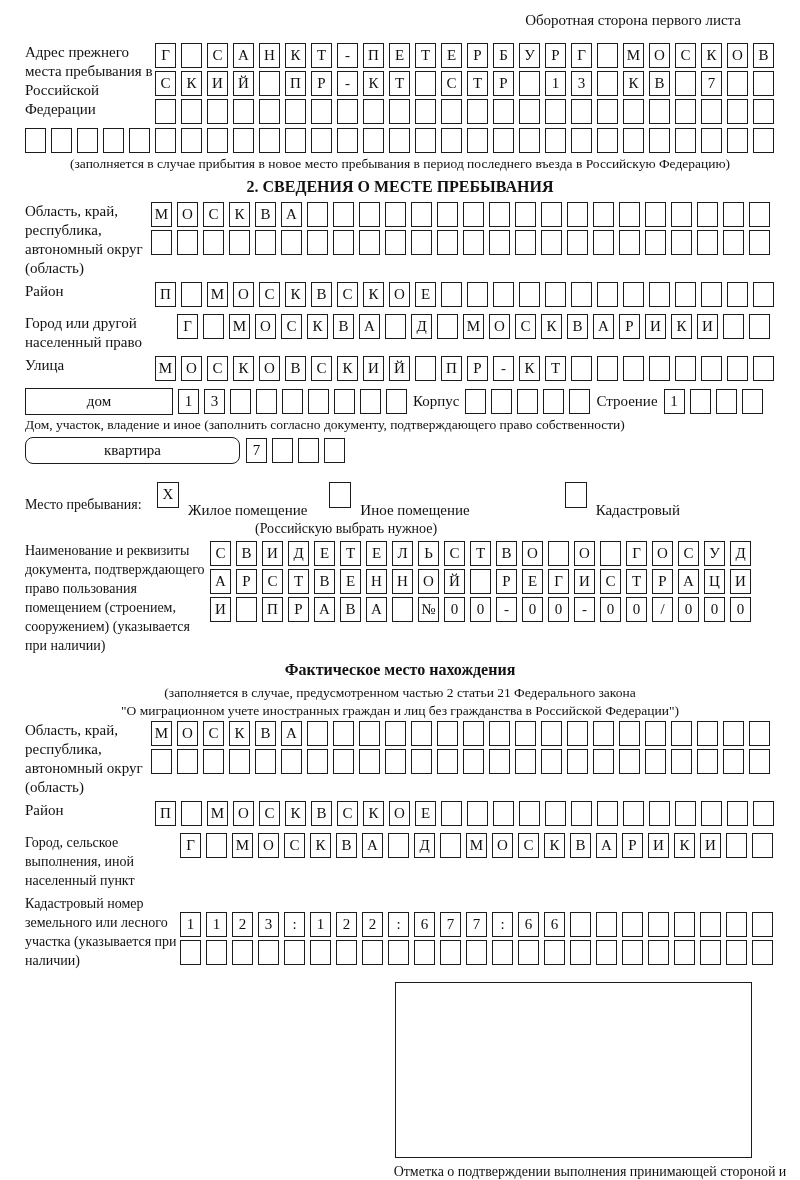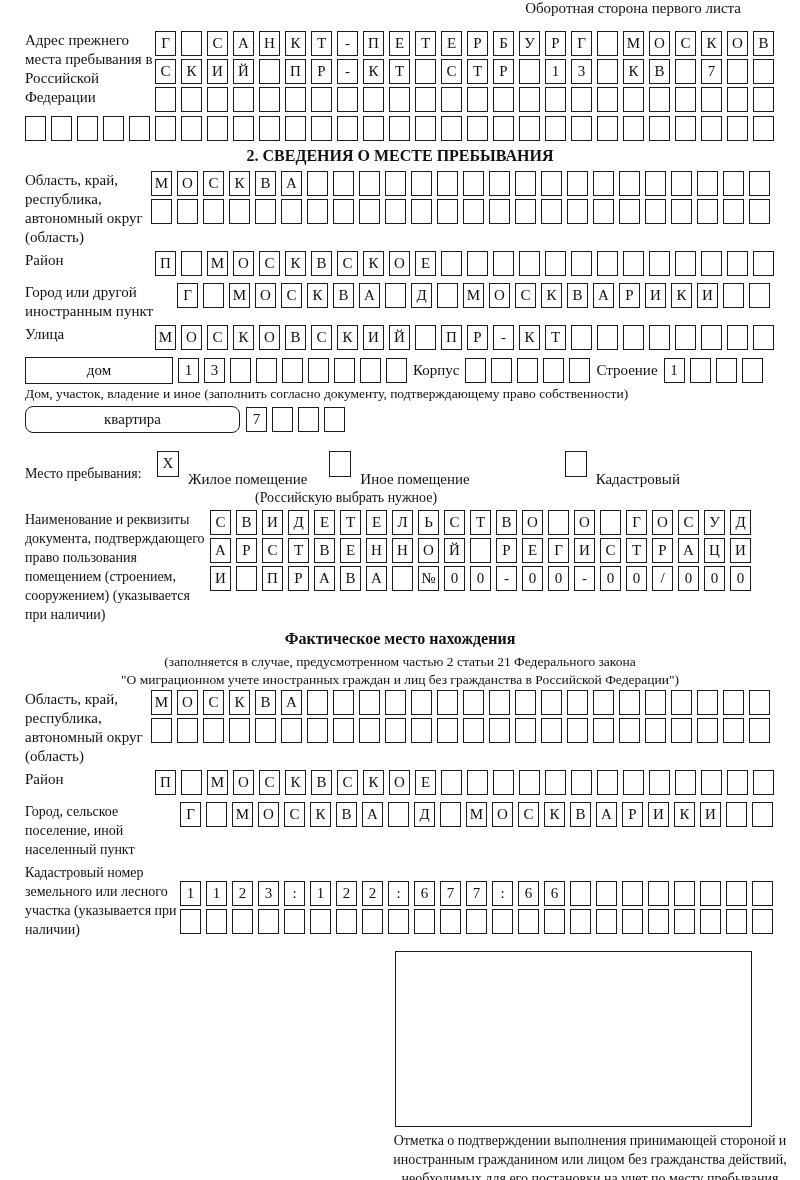--- a/index.html
+++ b/index.html
@@ -1,17 +1,17 @@
 <!DOCTYPE html>
 <html><head>
 <meta charset="utf-8">
 <style>
   html,body{margin:0;padding:0;background:#fff;}
   body{width:800px;height:1180px;overflow:hidden;font-family:"Liberation Serif","DejaVu Serif",serif;color:#111;}
-  .page{box-sizing:border-box;width:800px;height:1180px;padding:0 25px 0 25px;}
+  .page{box-sizing:border-box;width:800px;height:1180px;padding:12px 25px 0 25px;}
   .hdr{font-size:15px;text-align:right;padding-right:34px;margin-bottom:14px;}
   .frow{display:flex;align-items:flex-start;margin-top:4px;}
   .lbl{font-size:15px;line-height:19px;flex:none;}
   .w130{width:130px;}
   .w126{width:126px;}
   .w155{width:155px;font-size:14px;}
   .w185{width:185px;font-size:14px;}
   .gcol{flex:none;}
   .grid{display:flex;gap:5px;margin-bottom:3px;}
   .cell{box-sizing:border-box;flex:none;width:21px;height:25px;border:1.6px solid #1c1c1c;display:flex;align-items:center;justify-content:center;font-size:15px;background:#fff;}
@@ -152,20 +152,21 @@
       <span class="cell"></span>
       <span class="cell"></span>
       <span class="cell"></span>
       <span class="cell"></span>
       <span class="cell"></span>
       <span class="cell"></span>
       <span class="cell"></span>
       <span class="cell"></span>
       <span class="cell"></span>
     </div>
+  <div class="note center">(заполняется в случае прибытия в новое место пребывания в период последнего въезда в Российскую Федерацию)</div>
 
   <div class="h2">2. СВЕДЕНИЯ О МЕСТЕ ПРЕБЫВАНИЯ</div>
 
   <div class="frow">
     <div class="lbl w126">Область, край, республика, автономный округ (область)</div>
     <div class="gcol">
       <div class="grid">
           <span class="cell">М</span>
           <span class="cell">О</span>
           <span class="cell">С</span>
@@ -244,21 +245,21 @@
         <span class="cell"></span>
         <span class="cell"></span>
         <span class="cell"></span>
         <span class="cell"></span>
         <span class="cell"></span>
         <span class="cell"></span>
       </div>
   </div>
 
   <div class="frow">
-    <div class="lbl w130">Город или другой иностранным пункт</div>
+    <div class="lbl w130">Город или другой населенный право</div>
     <div class="grid gap22">
         <span class="cell">Г</span>
         <span class="cell"></span>
         <span class="cell">М</span>
         <span class="cell">О</span>
         <span class="cell">С</span>
         <span class="cell">К</span>
         <span class="cell">В</span>
         <span class="cell">А</span>
         <span class="cell"></span>
@@ -331,21 +332,21 @@
         <span class="cell"></span>
       </div>
     <span class="small-lbl">Строение</span>
     <div class="grid">
         <span class="cell">1</span>
         <span class="cell"></span>
         <span class="cell"></span>
         <span class="cell"></span>
       </div>
   </div>
-  <div class="note">Дом, участок, владение и иное (заполнить согласно документу, подтверждающему право собственности)</div>
+  <div class="note">Дом, участок, владение и иное (заполнить согласно документу, подтверждающего право собственности)</div>
 
   <div class="inlinerow">
     <div class="wbox kvbox">квартира</div>
     <div class="grid">
         <span class="cell">7</span>
         <span class="cell"></span>
         <span class="cell"></span>
         <span class="cell"></span>
       </div>
   </div>
@@ -522,21 +523,21 @@
         <span class="cell"></span>
         <span class="cell"></span>
         <span class="cell"></span>
         <span class="cell"></span>
         <span class="cell"></span>
         <span class="cell"></span>
       </div>
   </div>
 
   <div class="frow">
-    <div class="lbl w155">Город, сельское поселение, иной населенный пункт</div>
+    <div class="lbl w155">Город, сельское выполнения, иной населенный пункт</div>
     <div class="grid">
         <span class="cell">Г</span>
         <span class="cell"></span>
         <span class="cell">М</span>
         <span class="cell">О</span>
         <span class="cell">С</span>
         <span class="cell">К</span>
         <span class="cell">В</span>
         <span class="cell">А</span>
         <span class="cell"></span>

